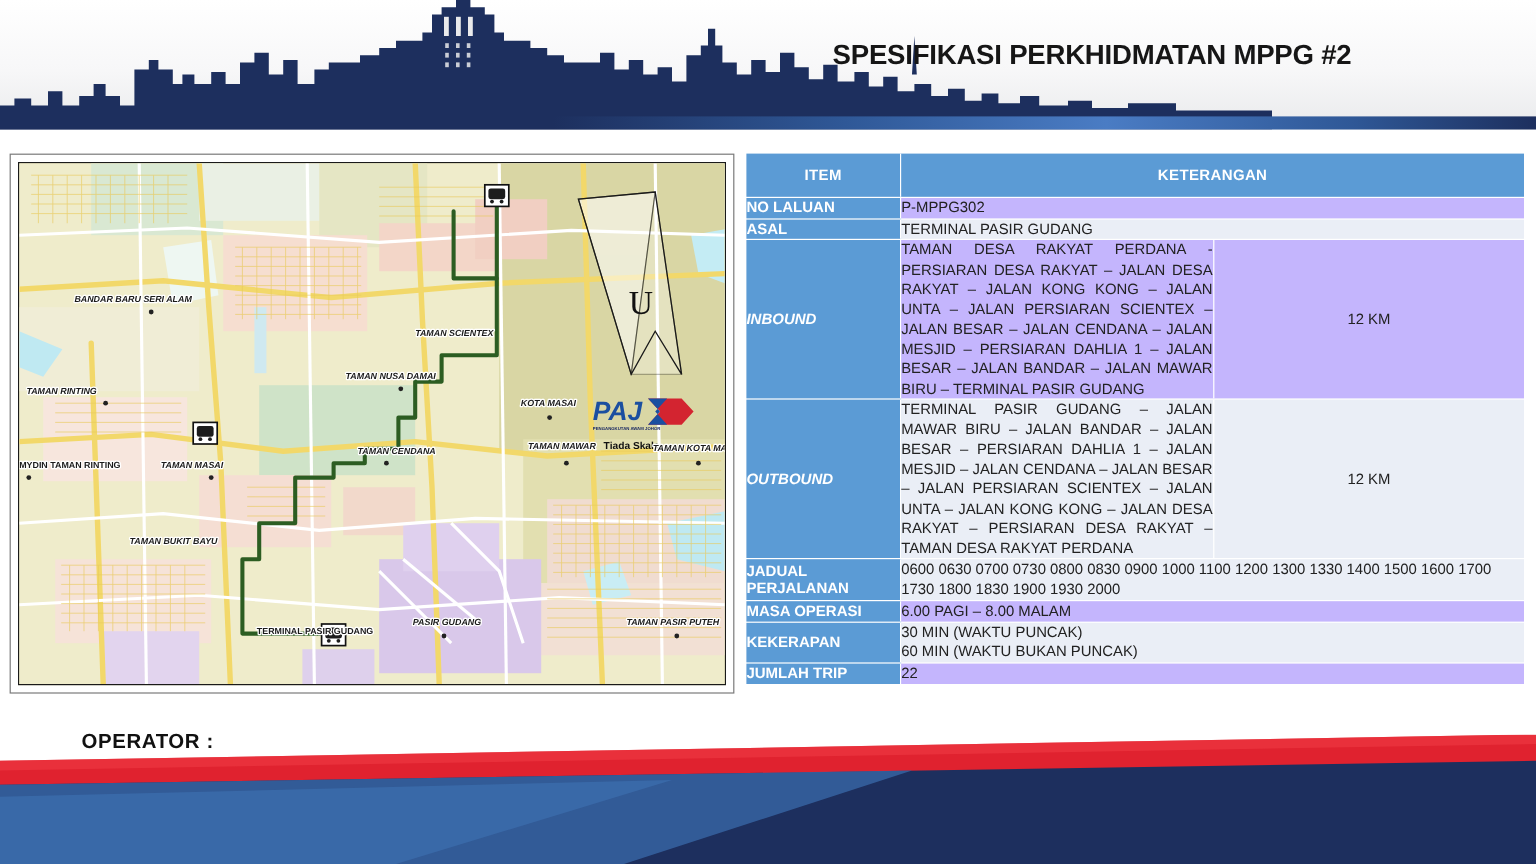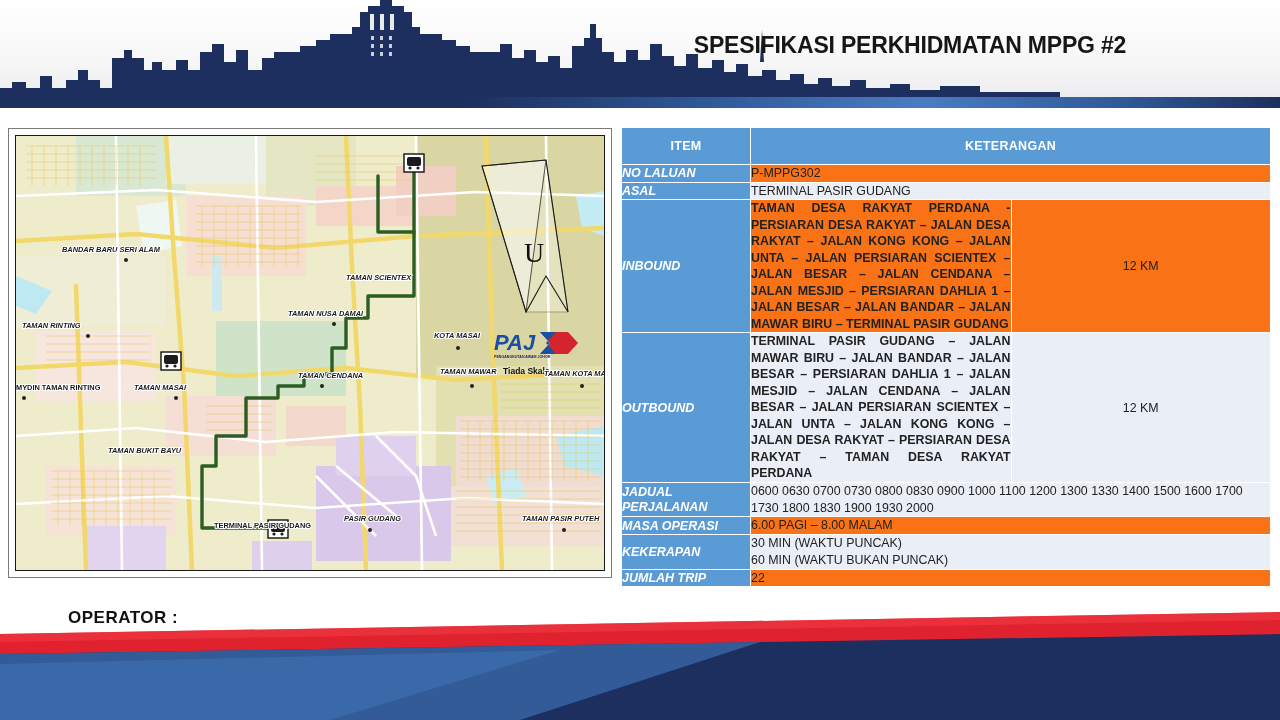--- a/index.html
+++ b/index.html
@@ -100,35 +100,34 @@
     border-right:1px solid #ffffff;
   }
   .th-cell:last-child{border-right:none;}
   .lbl-cell{
     background:#5b9bd5;color:#ffffff;
     font-size:12.5px;font-weight:bold;
     padding:6px 0 6px 10px;
     border-right:1px solid #ffffff;
     line-height:1.15;
     width:128px;
-    font-style:italic;
   }
   .lbl-cell.italic{font-style:italic;}
   .val-cell{
     color:#222;font-size:12.4px;
     padding:7px 8px 7px 12px;
     line-height:1.35;
   }
-  .val-cell.justify{text-align:justify;padding-right:12px;line-height:1.33;font-weight:bold;}
+  .val-cell.justify{text-align:justify;padding-right:12px;line-height:1.33;}
   .km-cell{
     text-align:center;color:#222;font-size:12.4px;
     width:72px;
     border-left:1px solid #ffffff;
   }
-  .shade-a{background:#f97316;}
+  .shade-a{background:#c4b5fd;}
   .shade-b{background:#eaeef6;}
 </style>
 </head>
 <body>
 
 <div id="top-banner">
   <svg id="skyline" viewBox="0 0 1060 118" preserveAspectRatio="none">
     <path fill="#1d2f5e" d="
       M0,108 L0,88 L12,88 L12,82 L26,82 L26,88 L40,88 L40,76 L52,76 L52,88
       L66,88 L66,80 L78,80 L78,70 L88,70 L88,80 L100,80 L100,88

